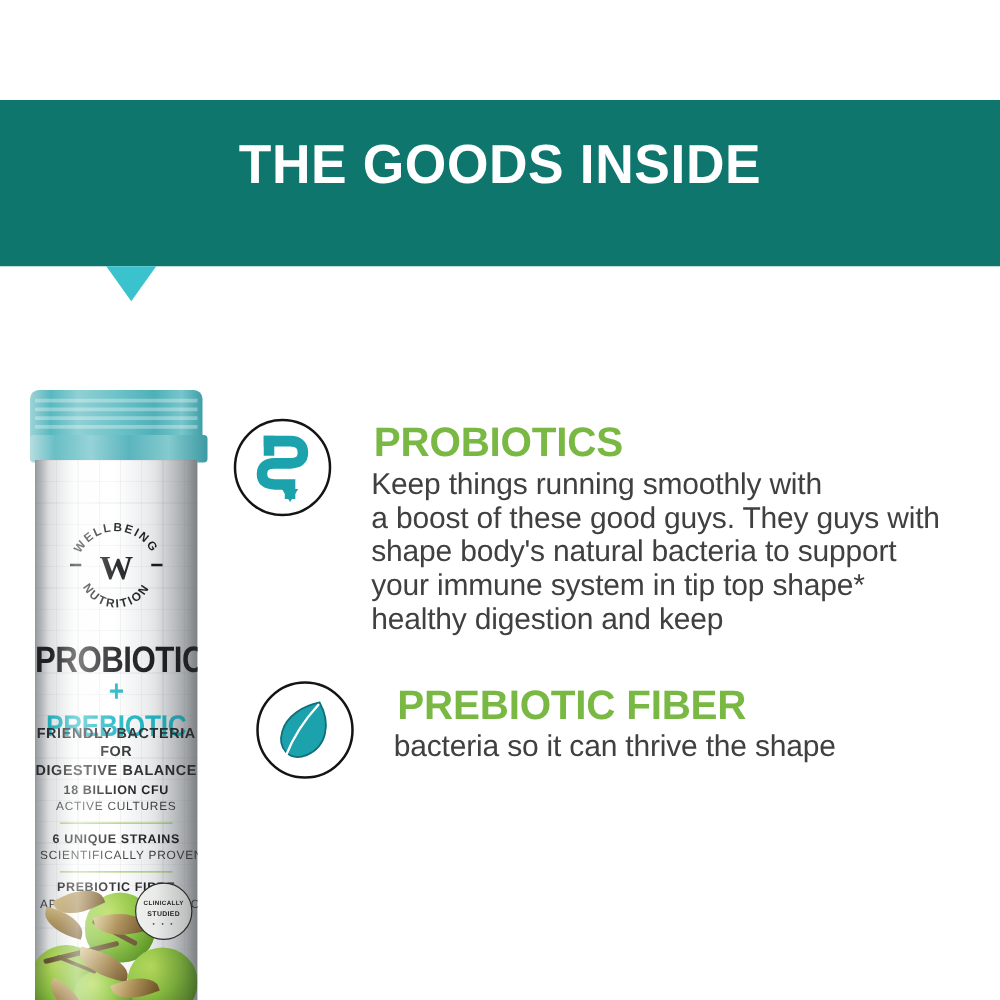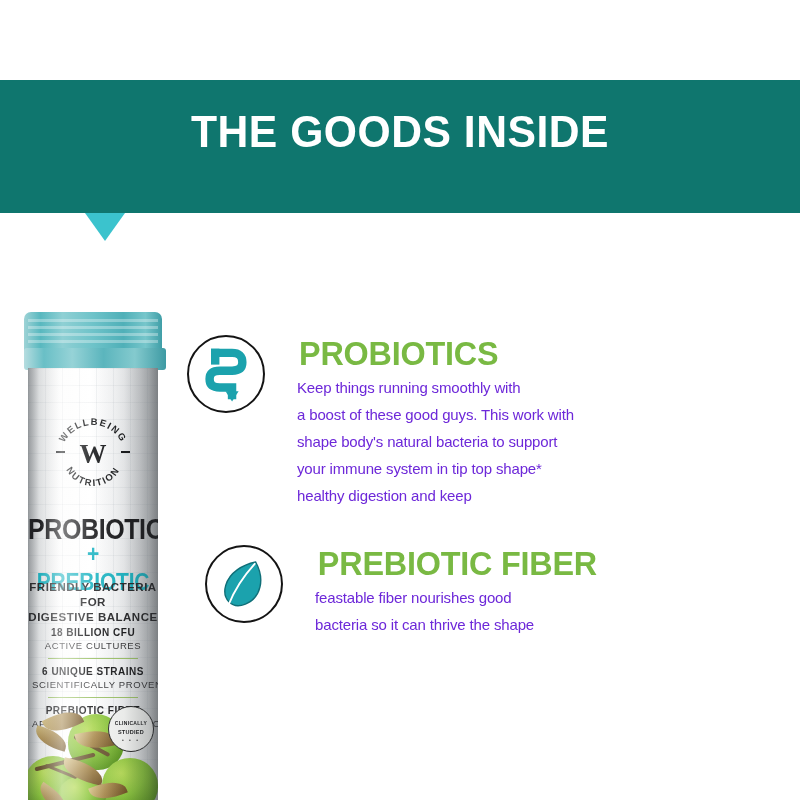--- a/index.html
+++ b/index.html
@@ -181,22 +181,22 @@
     color:#79b943;
     font-size:33px;
     font-weight:bold;
     letter-spacing:-0.2px;
     line-height:1;
     white-space:nowrap;
     transform:scaleX(0.98);
   }
   .f-body{
     position:absolute;
-    color:#6d28d9;
-    font-size:15px;
+    color:#404040;
+    font-size:24px;
     line-height:27px;
     letter-spacing:-0.15px;
   }
   .f-body div{ white-space:nowrap; }
 
   #feat-probiotics{ left:187px; top:335px; width:590px; height:190px; }
   #feat-probiotics .f-head{ left:110px; top:2px; }
   #feat-probiotics .f-body{ left:110px; top:39px; }
 
   #feat-prebiotic{ left:205px; top:545px; width:590px; height:175px; }
@@ -289,32 +289,31 @@
   <div class="f-icon">
     <svg viewBox="0 0 78 78" width="73" height="73" style="position:absolute;left:0;top:0;">
       <path d="M 28 17 L 46 17 Q 57 17 57 27 Q 57 36 46 36 L 33 36 Q 22 36 22 45 Q 22 54 33 54 L 46 54 L 46 62" fill="none" stroke="#1ba2ad" stroke-width="9" stroke-linecap="square" stroke-linejoin="miter"></path>
       <path d="M 28 17 L 28 25" fill="none" stroke="#1ba2ad" stroke-width="9" stroke-linecap="square"></path>
       <polygon points="39,58 53,58 46,69" fill="#1ba2ad"></polygon>
     </svg>
   </div>
   <div class="f-head">PROBIOTICS</div>
   <div class="f-body">
     <div>Keep things running smoothly with</div>
-    <div>a boost of these good guys. This work with</div>
+    <div>a boost of these good guys. They guys with</div>
     <div>shape body's natural bacteria to support</div>
     <div>your immune system in tip top shape*</div>
     <div>healthy digestion and keep</div>
   </div>
 </div>
 
 <div class="feature" id="feat-prebiotic">
   <div class="f-icon">
     <svg viewBox="0 0 78 78" width="73" height="73" style="position:absolute;left:0;top:0;">
       <path d="M 52 16 C 62 34 58 54 41 61 C 26 67 16 55 20 41 C 24 27 38 19 52 16 Z" fill="#1ba2ad" stroke="#0f6e77" stroke-width="1.5"></path>
       <path d="M 51 18 C 40 30 30 44 23 62" fill="none" stroke="#ffffff" stroke-width="2" stroke-linecap="round"></path>
     </svg>
   </div>
   <div class="f-head">PREBIOTIC FIBER</div>
   <div class="f-body">
-    <div>feastable fiber nourishes good</div>
     <div>bacteria so it can thrive the shape</div>
   </div>
 </div>
 
 </body></html>

